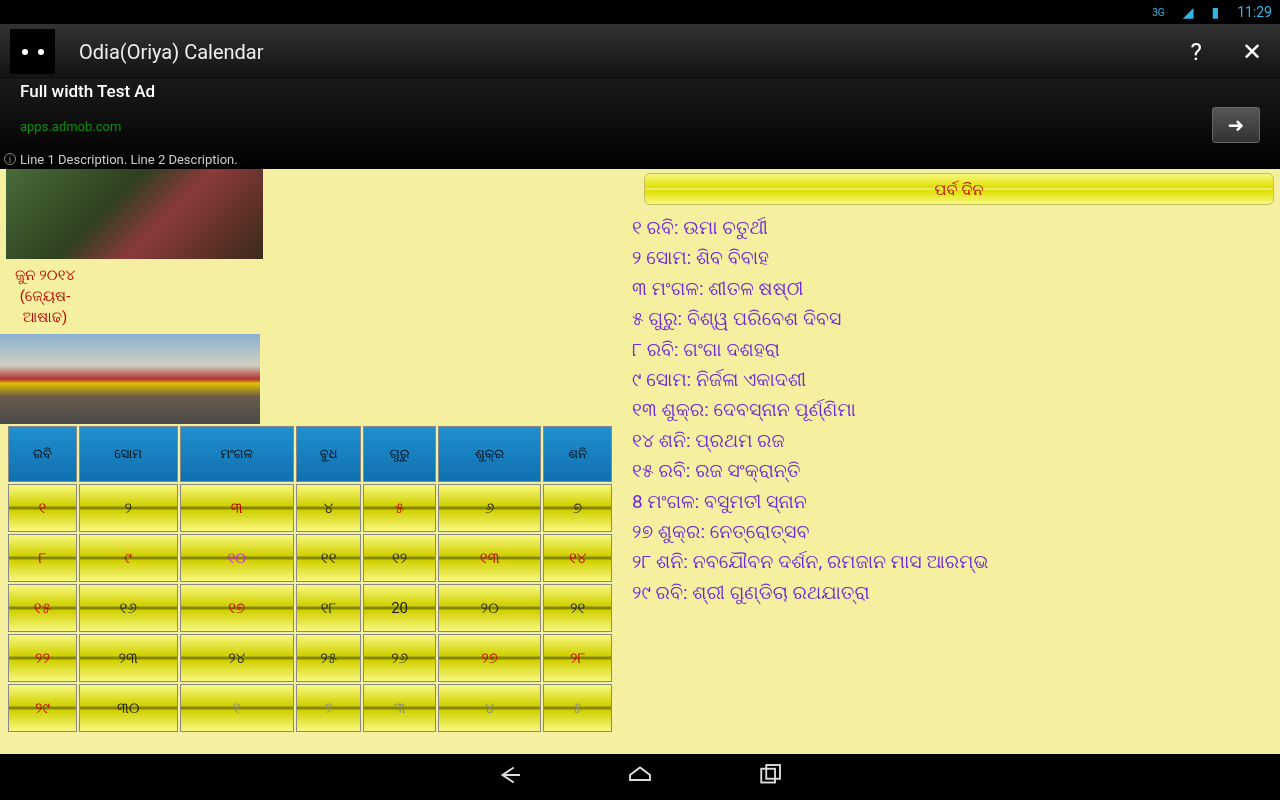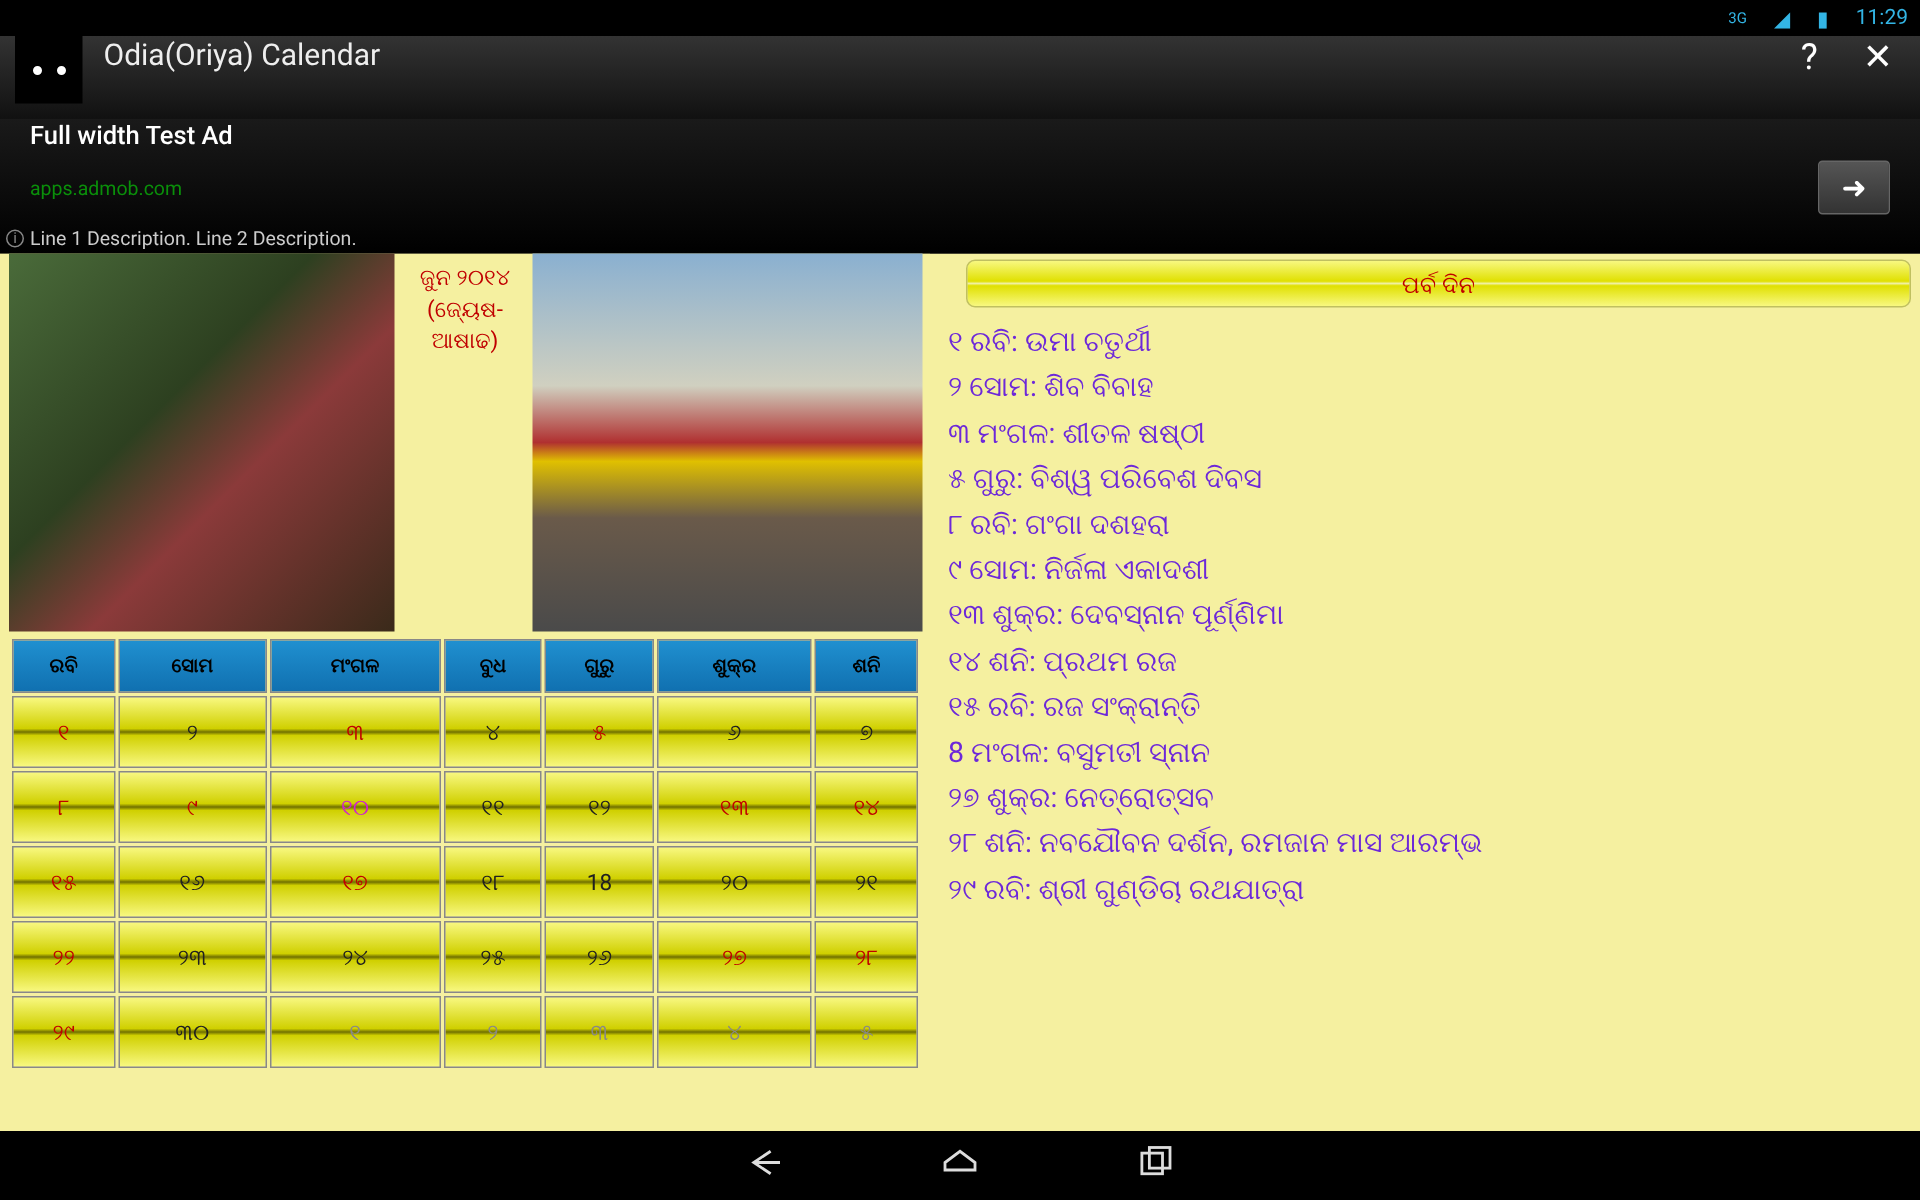--- a/index.html
+++ b/index.html
@@ -19,25 +19,25 @@
   align-items: center;
   padding: 0 8px;
   gap: 18px;
   color: #33b5e5;
   font-size: 14px;
 }
 .title-bar {
   height: 55px;
   background: linear-gradient(#333, #111);
   display: flex;
-  align-items: flex-start;
-  padding: 0 10px;
+  align-items: center;
+  padding: 16px 10px;
   color: #eee;
   font-size: 20px;
-  gap: 14px;
+  gap: 24px;
 }
 .app-logo {
   width: 45px; height: 45px;
   background: #000;
   display: flex; flex-direction: column;
   align-items: center; justify-content: center;
   font-size: 9px; color: #fff;
 }
 .app-logo .eyes { display: flex; gap: 4px; }
 .app-logo .eye { width: 12px; height: 12px; border-radius: 50%; background: #fff; border: 3px solid #000; box-shadow: inset 0 0 0 2px #fff; }
@@ -74,20 +74,21 @@
 .left-panel {
   width: 620px;
   background: #f5f0a0;
   display: flex;
   flex-direction: column;
 }
 .top-row {
   height: 255px;
   display: flex;
   background: #f5f0a0;
+  flex-direction: column;
 }
 .img-left {
   width: 257px;
   height: 252px;
   margin: 0 2px 0 6px;
   background: linear-gradient(135deg, #4a6b3a 0%, #2d4020 40%, #8b3a3a 60%, #3a2a1a 100%);
   position: relative;
 }
 .month-label {
   width: 90px;
@@ -105,23 +106,23 @@
 }
 .cal-table {
   width: 608px;
   margin: 0 6px;
   border-collapse: separate;
   border-spacing: 2px;
 }
 .cal-table th {
   background: linear-gradient(#2090d0, #1070b0);
   color: #000;
-  font-weight: bold;
+  font-weight: normal;
   font-size: 13px;
-  height: 36px;
+  height: 56px;
   border: 1px solid #888;
 }
 .cal-table td {
   background: linear-gradient(#f8f880 0%, #d0d000 45%, #707000 50%, #d0d000 55%, #f8f880 100%);
   height: 48px;
   text-align: center;
   font-size: 15px;
   border: 1px solid #888;
 }
 .cal-table td.fest { color: #c00000; }
@@ -236,21 +237,21 @@
             <td class="norm">୧୧</td>
             <td class="norm">୧୨</td>
             <td class="fest">୧୩</td>
             <td class="fest">୧୪</td>
           </tr>
           <tr>
             <td class="fest">୧୫</td>
             <td class="norm">୧୬</td>
             <td class="fest">୧୭</td>
             <td class="norm">୧୮</td>
-            <td class="norm">18</td>
+            <td class="norm">20</td>
             <td class="norm">୨୦</td>
             <td class="norm">୨୧</td>
           </tr>
           <tr>
             <td class="fest">୨୨</td>
             <td class="norm">୨୩</td>
             <td class="norm">୨୪</td>
             <td class="norm">୨୫</td>
             <td class="norm">୨୬</td>
             <td class="fest">୨୭</td>

